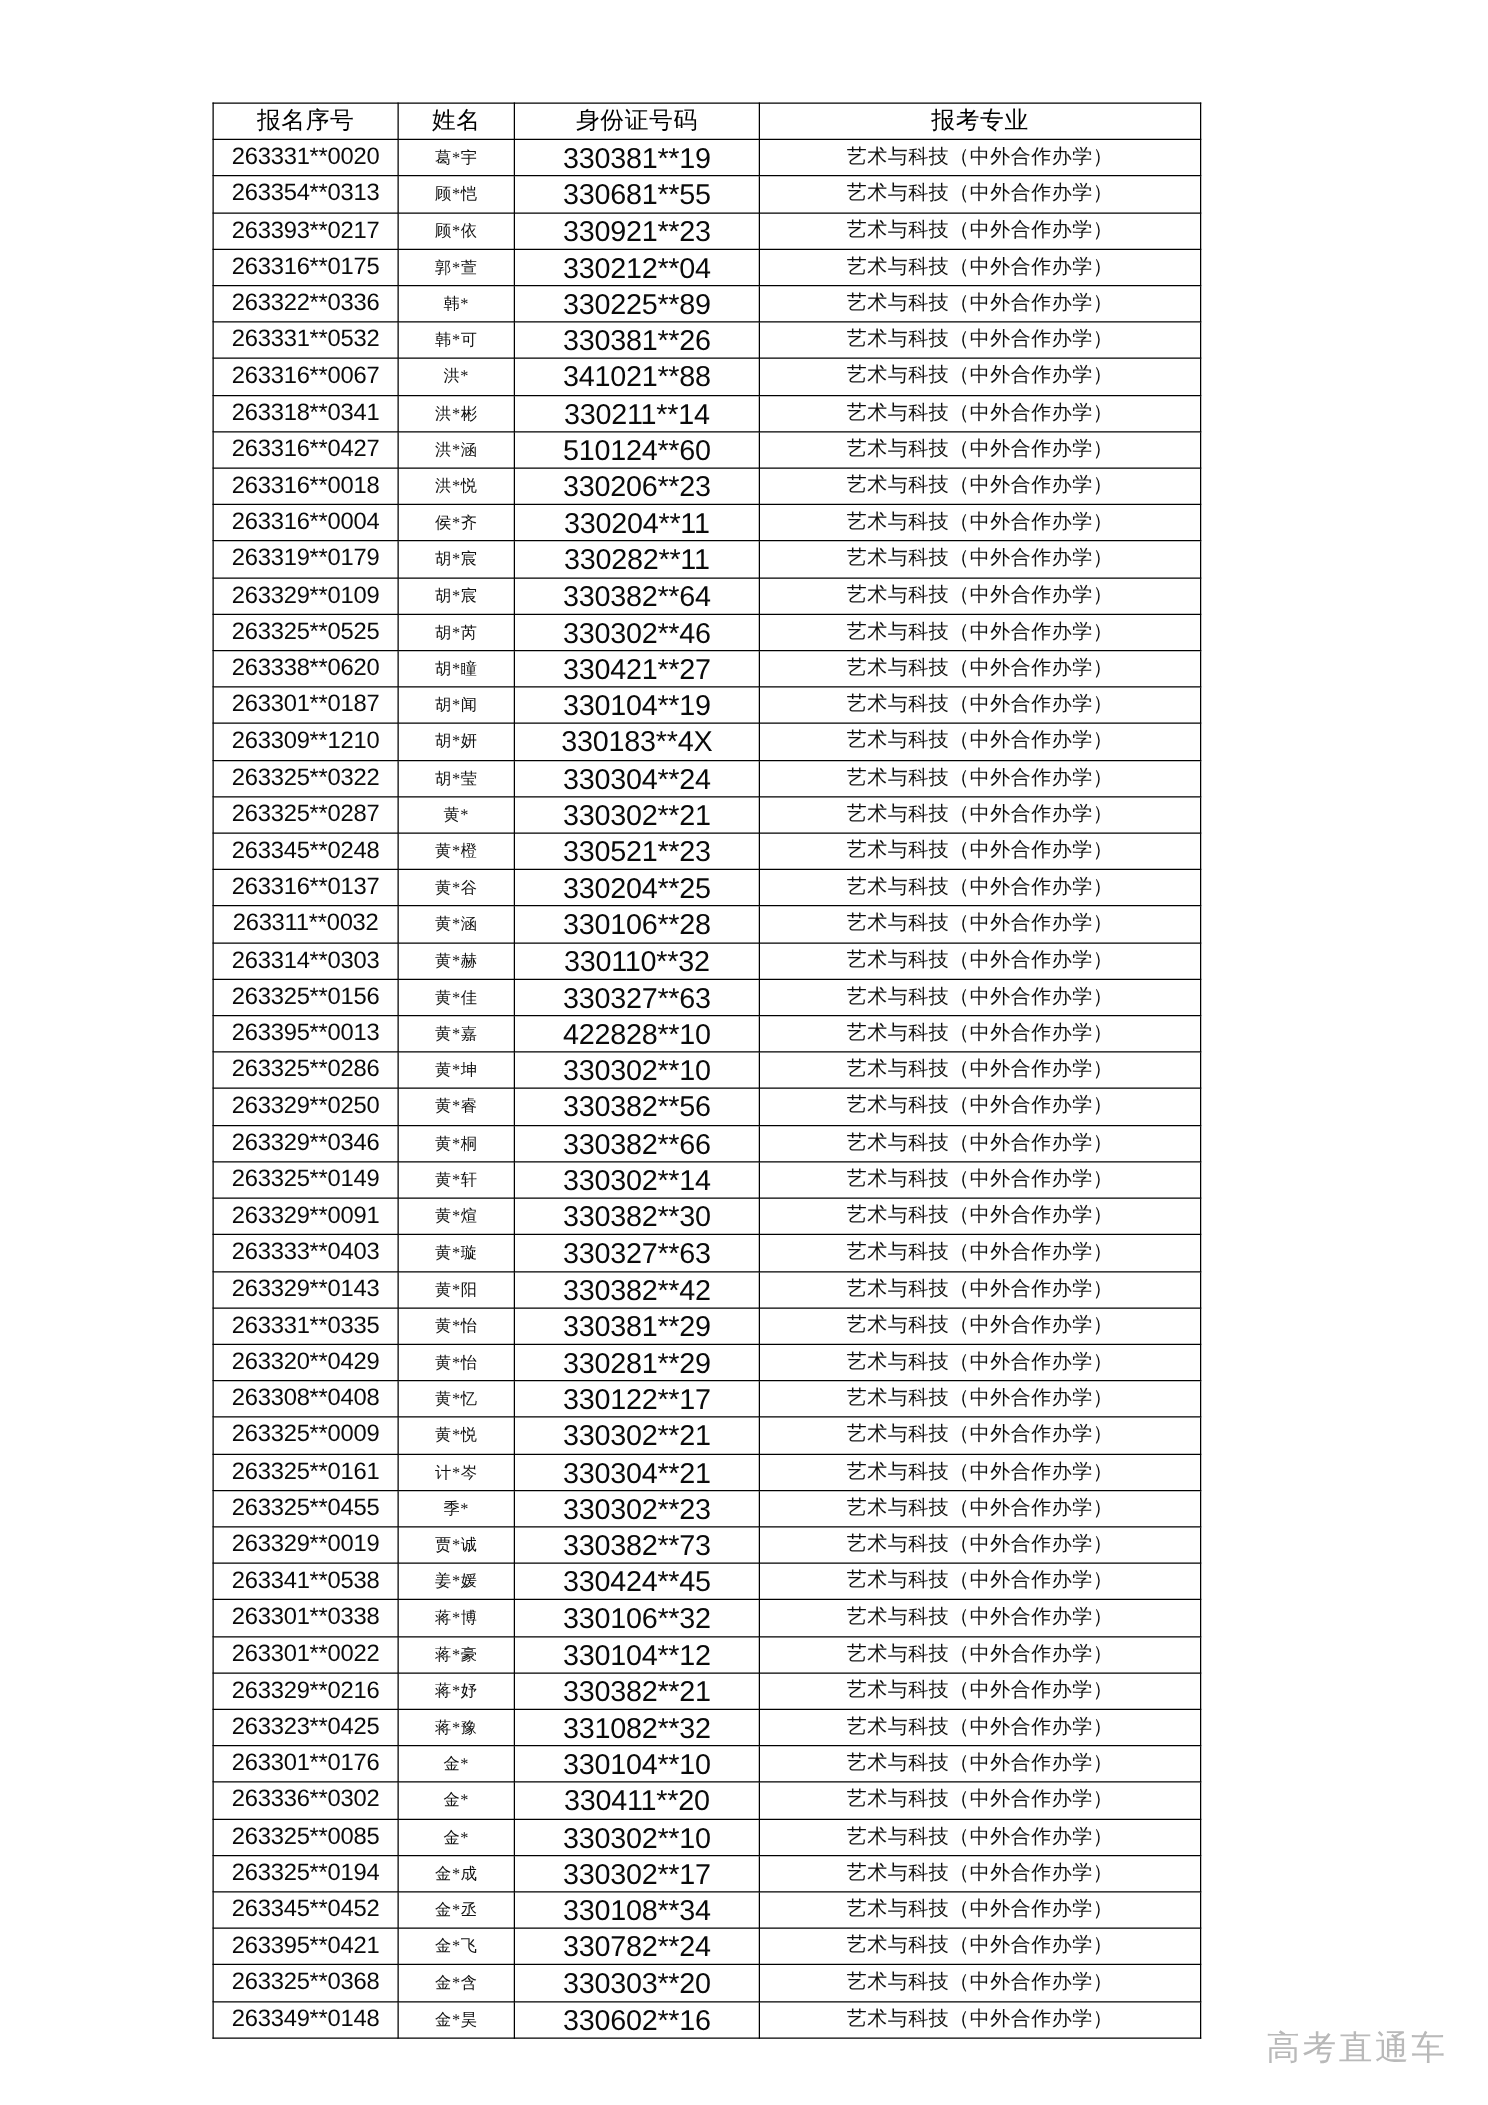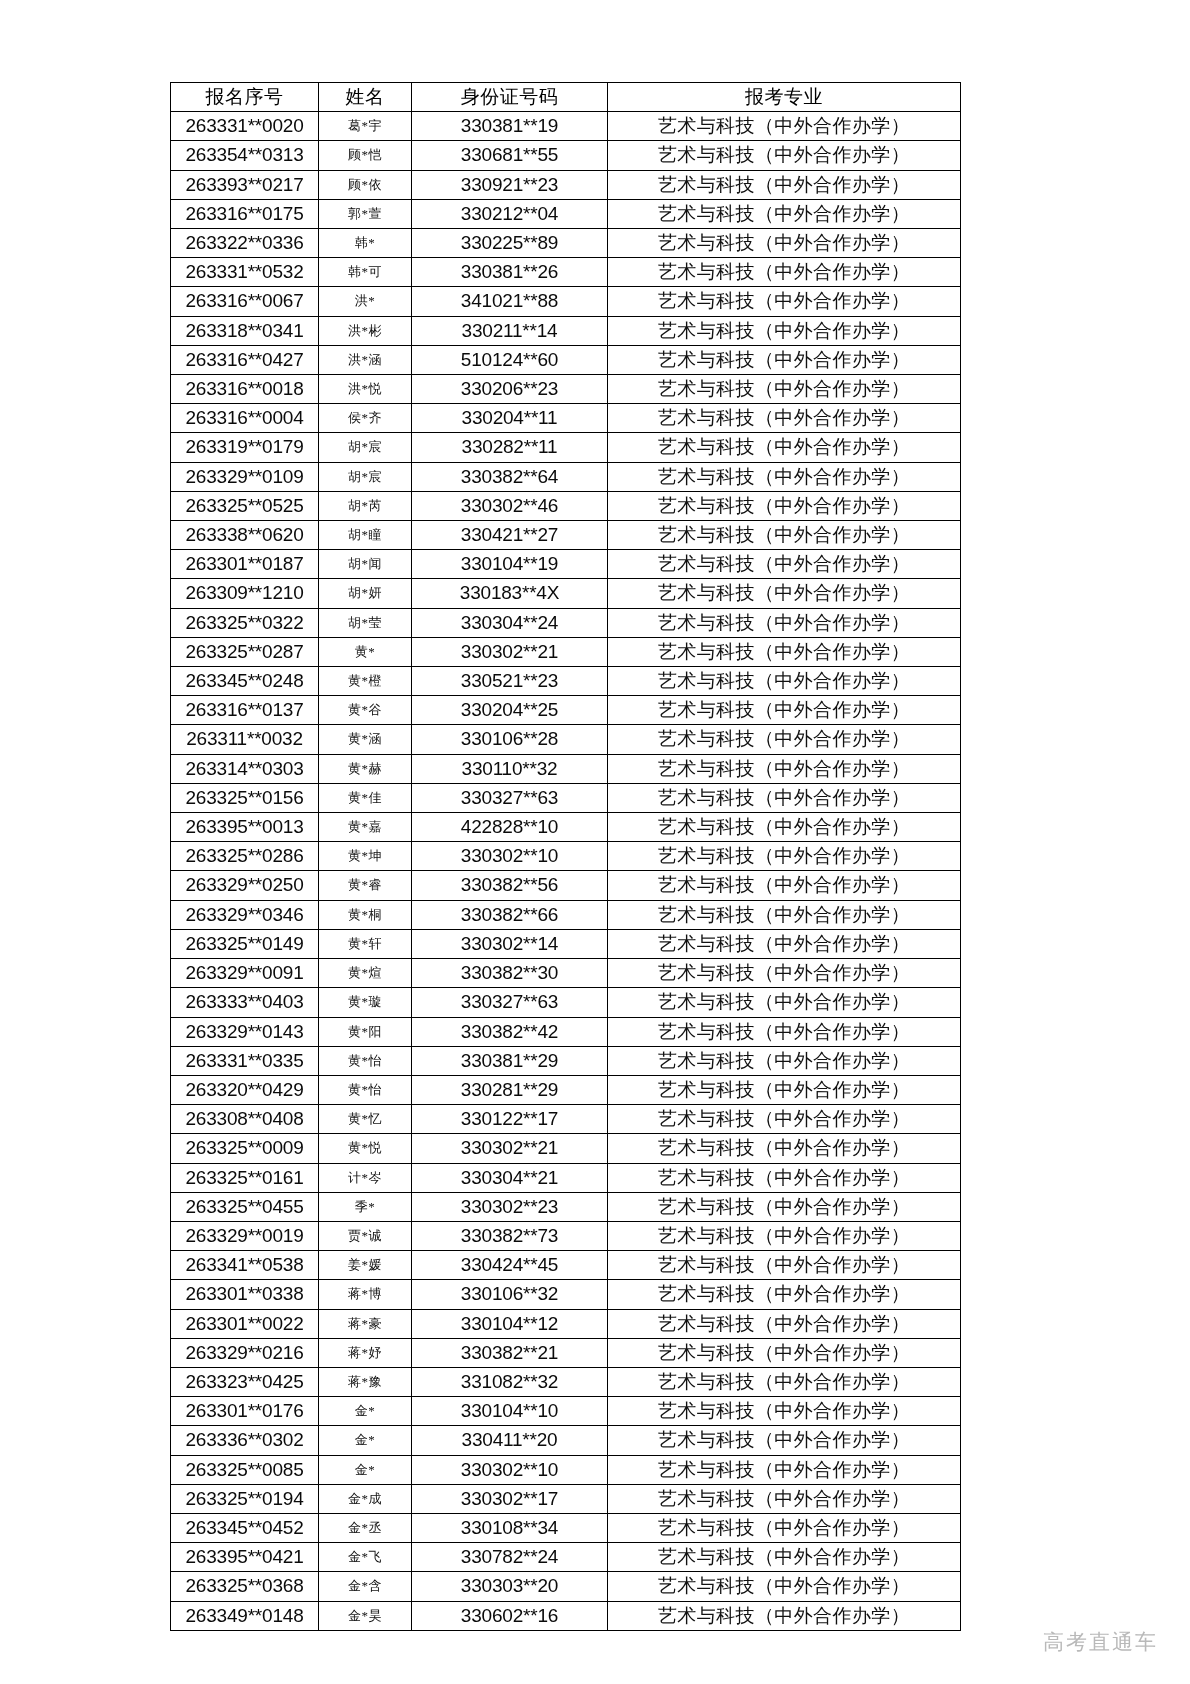--- a/index.html
+++ b/index.html
@@ -57,42 +57,42 @@
     color: #000;
   }
   td.cell-id {
     font-family: Liberation Sans, sans-serif;
     font-size: 19px;
     letter-spacing: -0.2px;
     color: #0a0a0a;
   }
   td.cell-cert {
     font-family: "Liberation Sans", "DejaVu Sans", sans-serif;
-    font-size: 19px;
+    font-size: 23px;
     letter-spacing: -0.2px;
     color: #0a0a0a;
   }
   td.cell-name {
     font-family: "Liberation Serif", "DejaVu Serif", serif;
     font-size: 13px;
     letter-spacing: 0.5px;
     color: #111;
   }
   td.cell-major {
     font-family: "Liberation Serif", "DejaVu Serif", serif;
-    font-size: 19px;
+    font-size: 16px;
     letter-spacing: 0.4px;
     color: #111;
   }
   #watermark {
     position: absolute;
     right: 32px;
     bottom: 28px;
     font-family: "Liberation Serif", "DejaVu Serif", serif;
-    font-size: 21px;
+    font-size: 27px;
     color: #b9b9b9;
     letter-spacing: 2px;
     user-select: none;
   }
 </style>
 </head>
 <body>
 
 <div id="page">
 

